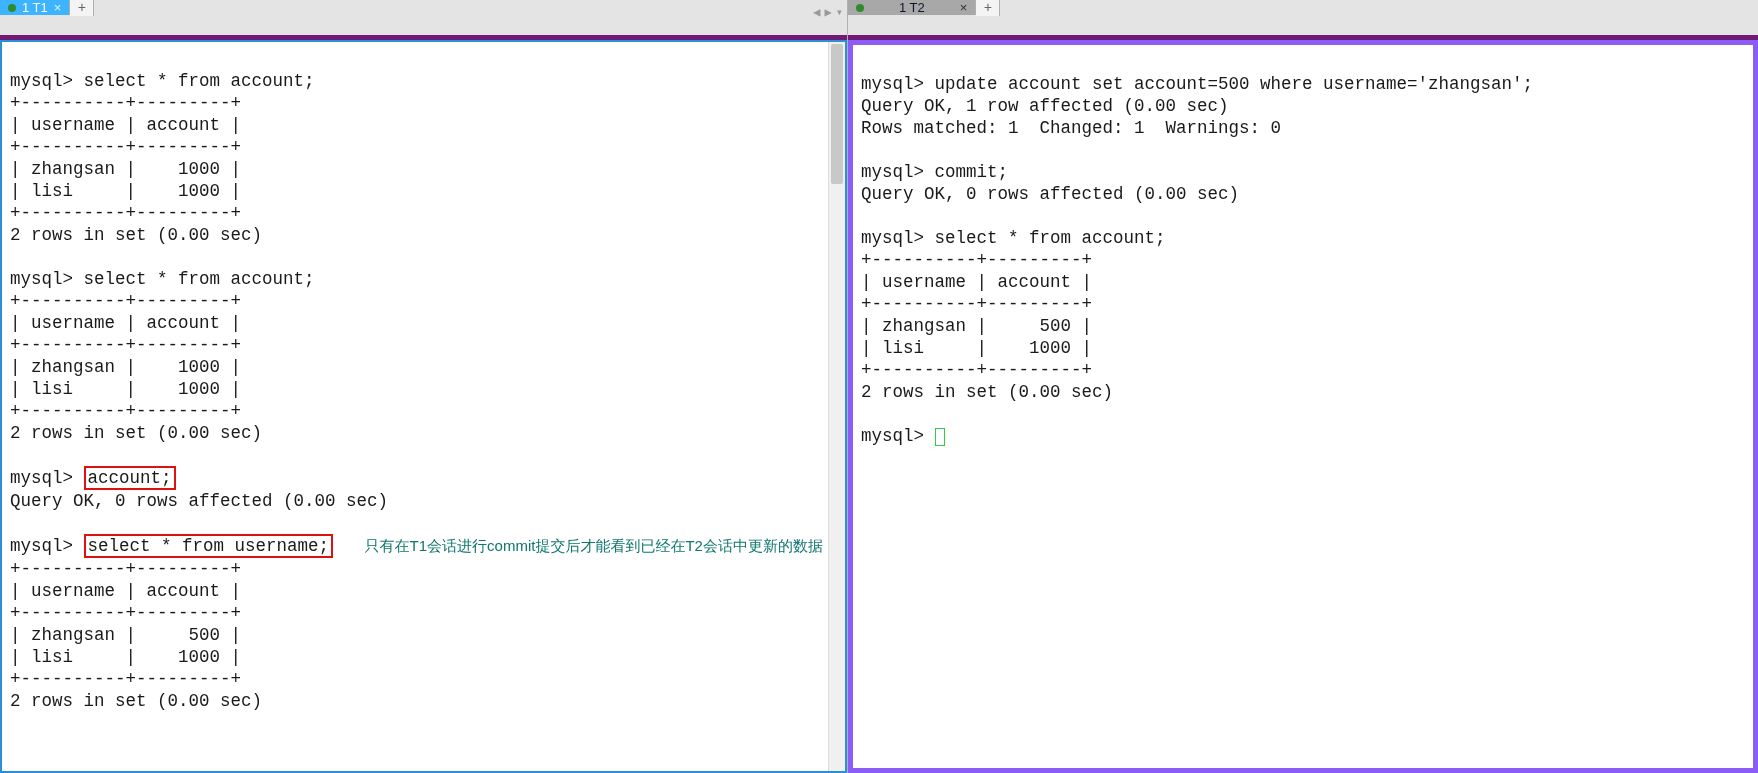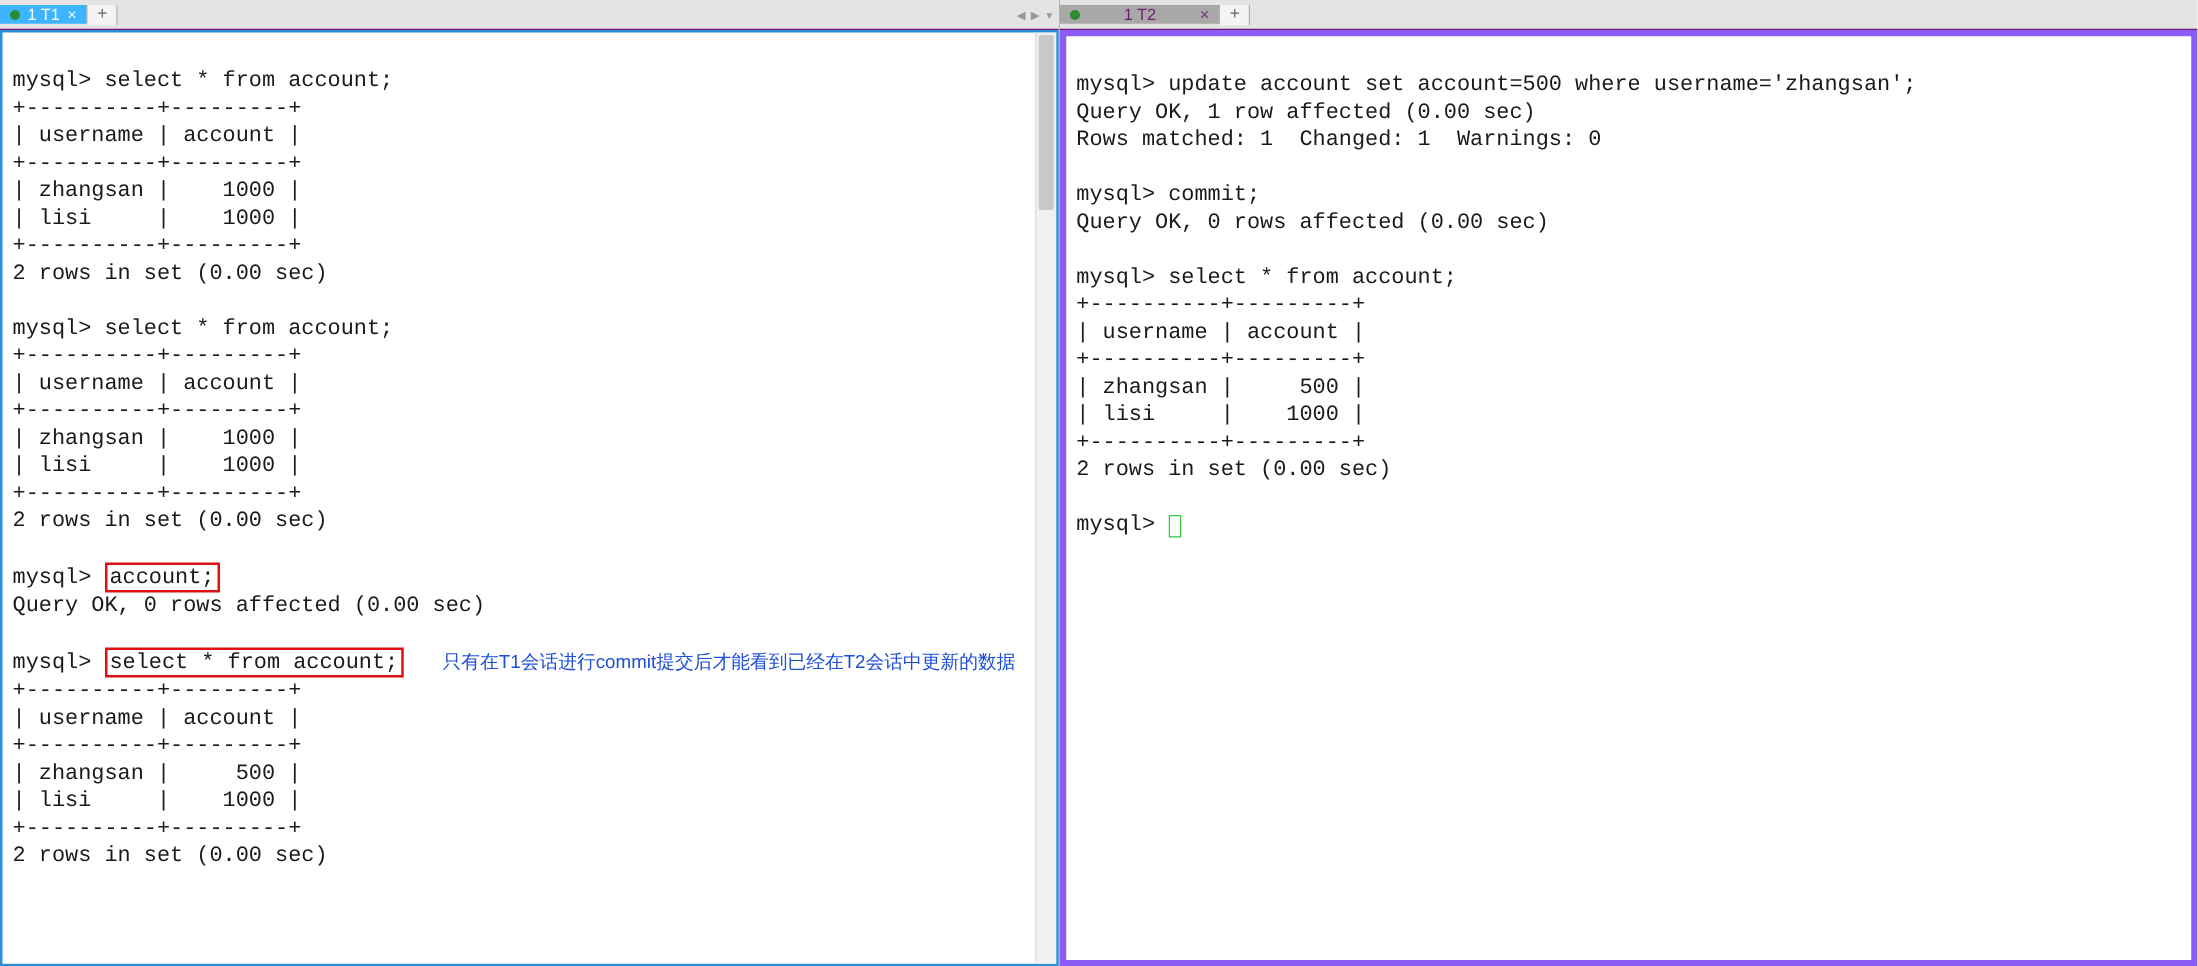--- a/index.html
+++ b/index.html
@@ -19,44 +19,44 @@
     position: relative;
   }
   .pane-left {
     width: 848px;
     border-right: 1px solid #b0b0b0;
   }
   .pane-right {
     width: 910px;
   }
   .tabbar {
-    height: 24px;
+    height: 40px;
     background: #e4e4e4;
     display: flex;
-    align-items: center;
-    border-bottom: 1px solid #701a75;
+    align-items: flex-start;
+    border-bottom: 5px solid #701a75;
     position: relative;
   }
   .tab {
     display: flex;
     align-items: center;
     padding: 0 8px;
     font-size: 13px;
     font-family: -apple-system, "Segoe UI", sans-serif;
     gap: 6px;
     border-right: 1px solid #b0b0b0;
     cursor: pointer;
   }
   .tab.active-blue {
     background: #3cb4ff;
     color: #fff;
   }
   .tab.active-grey {
     background: #a8a8a8;
-    color: #701a75;
+    color: #0f172a;
     gap: 35px;
   }
   .tab .dot {
     width: 8px; height: 8px; border-radius: 50%;
     background: #2e8b2e;
   }
   .tab .close {
     font-size: 13px;
     opacity: 0.85;
   }
@@ -116,21 +116,21 @@
     background: #c8c8c8;
     border-radius: 2px;
   }
   .redbox {
     border: 2px solid #e01010;
     padding: 0 2px;
     display: inline-block;
     line-height: 20px;
   }
   .annotation {
-    color: #1d4ed8;
+    color: #0f766e;
     font-family: "Microsoft YaHei", sans-serif;
     font-size: 15px;
   }
   .cursor-block {
     display: inline-block;
     width: 10px;
     height: 18px;
     border: 1px solid #2ecc40;
     vertical-align: text-bottom;
   }
@@ -169,21 +169,21 @@
 <span>| username | account |</span>
 <span>+----------+---------+</span>
 <span>| zhangsan |    1000 |</span>
 <span>| lisi     |    1000 |</span>
 <span>+----------+---------+</span>
 <span>2 rows in set (0.00 sec)</span>
 
 <span>mysql&gt; </span><span class="redbox">account;</span>
 <span>Query OK, 0 rows affected (0.00 sec)</span>
 
-<span>mysql&gt; </span><span class="redbox">select * from account;</span>   <span class="annotation">只有在T1会话进行commit提交后才能看到已经在T2会话中更新的数据</span>
+<span>mysql&gt; </span><span class="redbox">select * from username;</span>   <span class="annotation">只有在T1会话进行commit提交后才能看到已经在T2会话中更新的数据</span>
 <span>+----------+---------+</span>
 <span>| username | account |</span>
 <span>+----------+---------+</span>
 <span>| zhangsan |     500 |</span>
 <span>| lisi     |    1000 |</span>
 <span>+----------+---------+</span>
 <span>2 rows in set (0.00 sec)</span>
 <div class="scrollbar"><div class="thumb"></div></div></div>
 </div>
 

